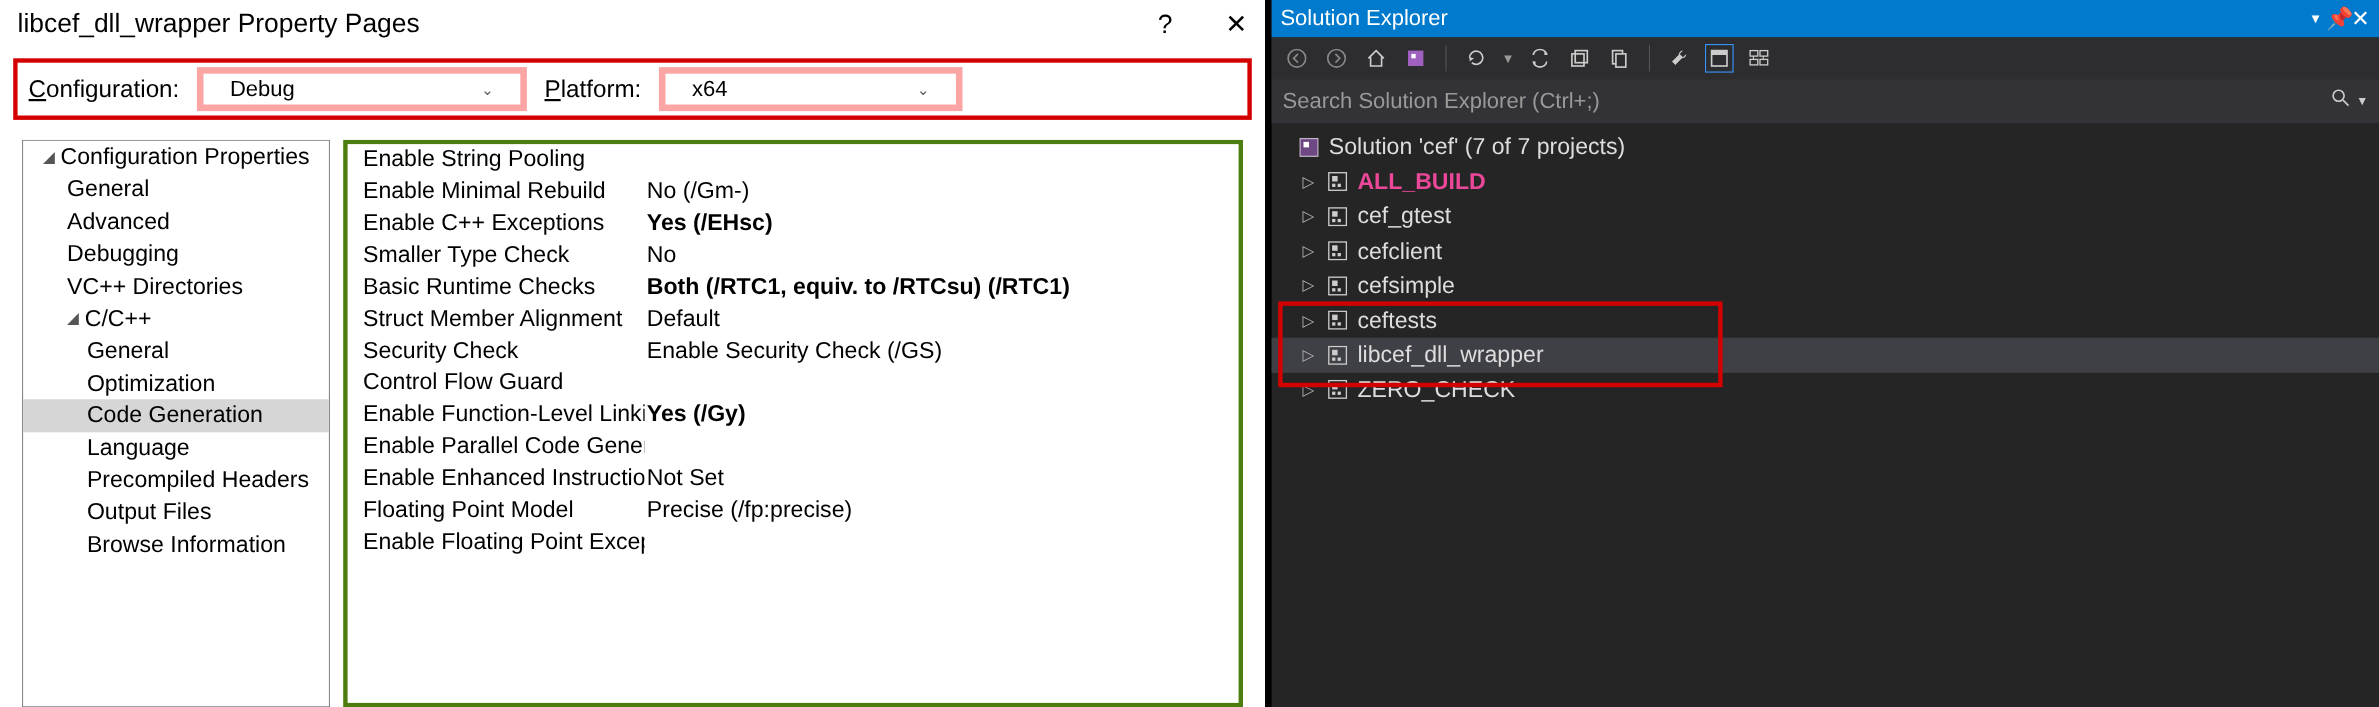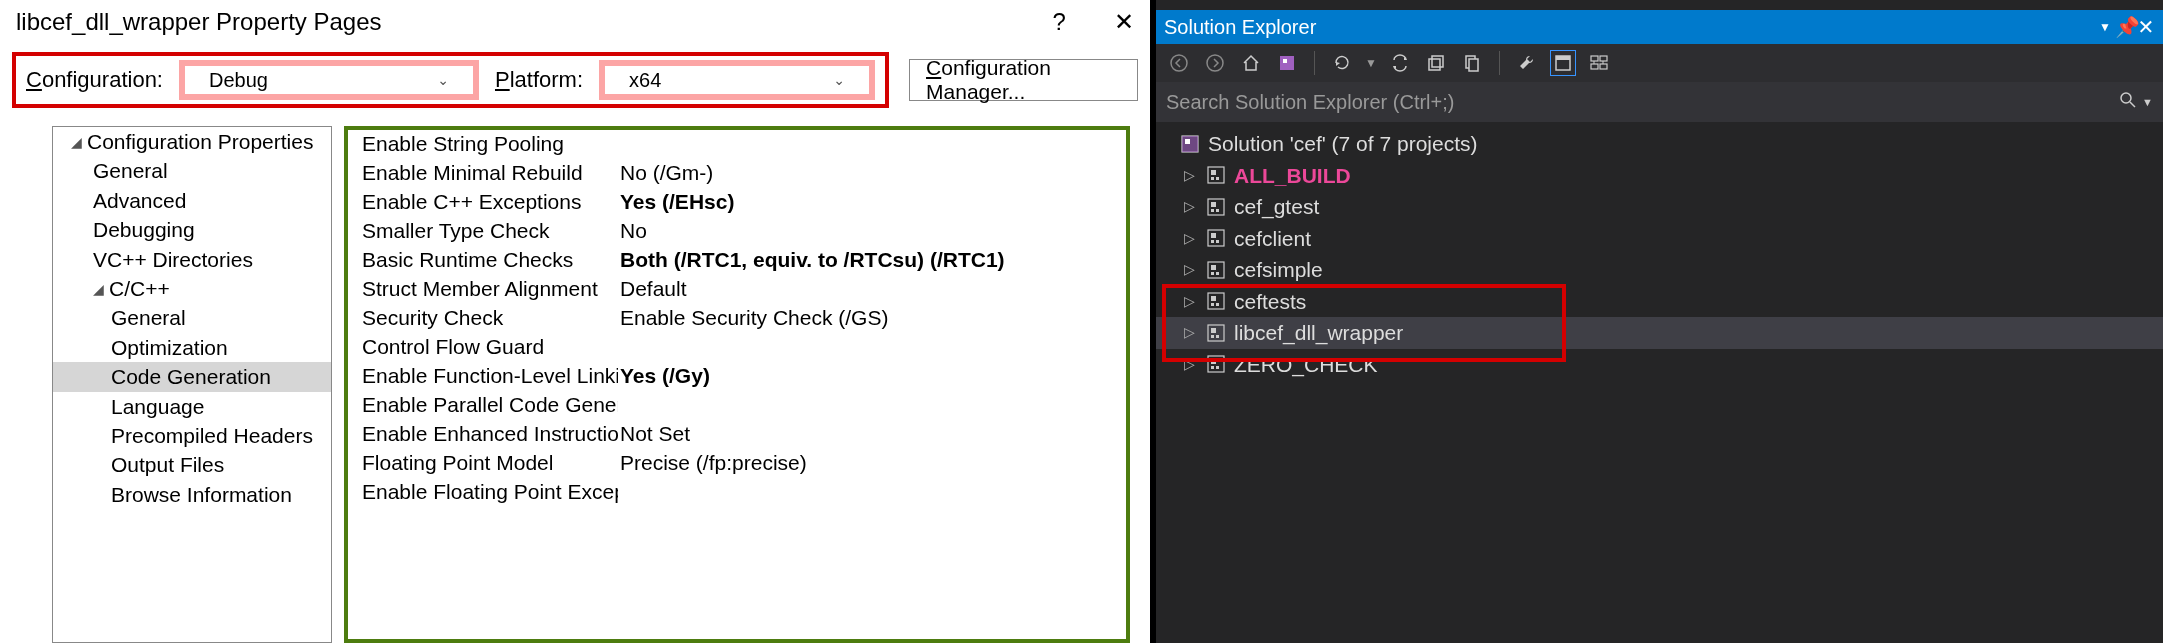--- a/index.html
+++ b/index.html
@@ -19,41 +19,41 @@
   .dropdown { border: 6px solid #fca5a5; display: flex; align-items: center; justify-content: space-between; padding: 4px 24px; height: 40px; text-align: right; }
   .dropdown.config { width: 300px; }
   .dropdown.platform { width: 276px; }
   .chev { font-size: 14px; color: #555; }
   .cfg-mgr-btn { border: 1px solid #888; padding: 4px 16px; height: 42px; display: flex; align-items: center; font-size: 21px; }
   .cfg-mgr-btn span.u { text-decoration: underline; }
   .label { font-size: 22px; }
   .label span.u { text-decoration: underline; }
 
   
-  .main-split { display: flex; flex: 1; padding: 0 20px; gap: 12px; overflow: hidden; margin-left: 32px; }
+  .main-split { display: flex; flex: 1; padding: 0 20px; gap: 12px; overflow: hidden; }
   .tree-panel { width: 280px; border: 1px solid #888; overflow:hidden; }
   .grid-panel { flex: 1; border: 4px solid #4d7c0f; overflow:hidden; }
 
   .tree-item { padding: 0px 8px; font-size: 21px; line-height: 1.4; white-space: nowrap; cursor: default; }
   .tree-item.i0 { padding-left: 18px; }
   .tree-item.i1 { padding-left: 40px; }
   .tree-item.i2 { padding-left: 58px; }
   .tree-item.selected { background: #d6d6d6; }
   .tree-caret { display: inline-block; width: 12px; font-size: 14px; color: #555; margin-right: 4px; position: relative; top:-2px;}
 
   .grid-row { display: flex; font-size: 21px; line-height: 1.38; }
   .grid-row .gname { width: 270px; padding-left: 14px; white-space: nowrap; overflow:hidden; }
   .grid-row .gval { flex: 1; padding-left: 2px; white-space: nowrap; }
   .bold { font-weight: 700; }
 
   .red-underline { position: relative; }
   .red-underline::after { content:""; position:absolute; left:14px; right:4px; bottom:-2px; height:3px; background:#d40000; }
 
   
-  .se-title { background: #007acc; color: #fff; display: flex; align-items: center; justify-content: space-between; padding: 0 8px; height: 34px; font-size: 20px; margin-top: 10px; }
+  .se-title { background: #007acc; color: #fff; display: flex; align-items: center; justify-content: space-between; padding: 0 8px; height: 34px; font-size: 20px; }
   .se-title .tbtn { display:flex; gap:4px; align-items:center; }
   .se-title .dd { font-size: 12px; }
   .se-title .ticon { width:18px; text-align:center; }
 
   .se-toolbar { display: flex; align-items: center; gap: 10px; padding: 6px 10px; background: #2d2d30; font-size: 20px; color:#ccc; }
   .se-toolbar .ico { width:26px; height:26px; display:flex; align-items:center; justify-content:center; }
   .se-toolbar .sep { width:1px; height:24px; background:#555; margin:0 4px;}
   .se-toolbar .boxed { border:1px solid #3794ff; padding:2px; }
   .se-toolbar svg { display:block; }
 
@@ -92,23 +92,20 @@
         <span class="label"><span class="u">C</span><span>onfiguration:</span></span>
         <div class="dropdown config">
           <span>Debug</span>
           <span class="chev">⌄</span>
         </div>
         <span class="label"><span class="u">P</span><span>latform:</span></span>
         <div class="dropdown platform">
           <span>x64</span>
           <span class="chev">⌄</span>
         </div>
-      </div>
-      <div class="cfg-mgr-btn">
-        <span><span class="u">C</span><span>onfiguration Manager...</span></span>
       </div>
     </div>
 
     <div class="main-split">
       <div class="tree-panel" id="tree-panel">
           <div class="tree-item i0"><span class="tree-caret">◢</span><span>Configuration Properties</span></div>
           <div class="tree-item i1"><span>General</span></div>
           <div class="tree-item i1"><span>Advanced</span></div>
           <div class="tree-item i1"><span>Debugging</span></div>
           <div class="tree-item i1"><span>VC++ Directories</span></div>

